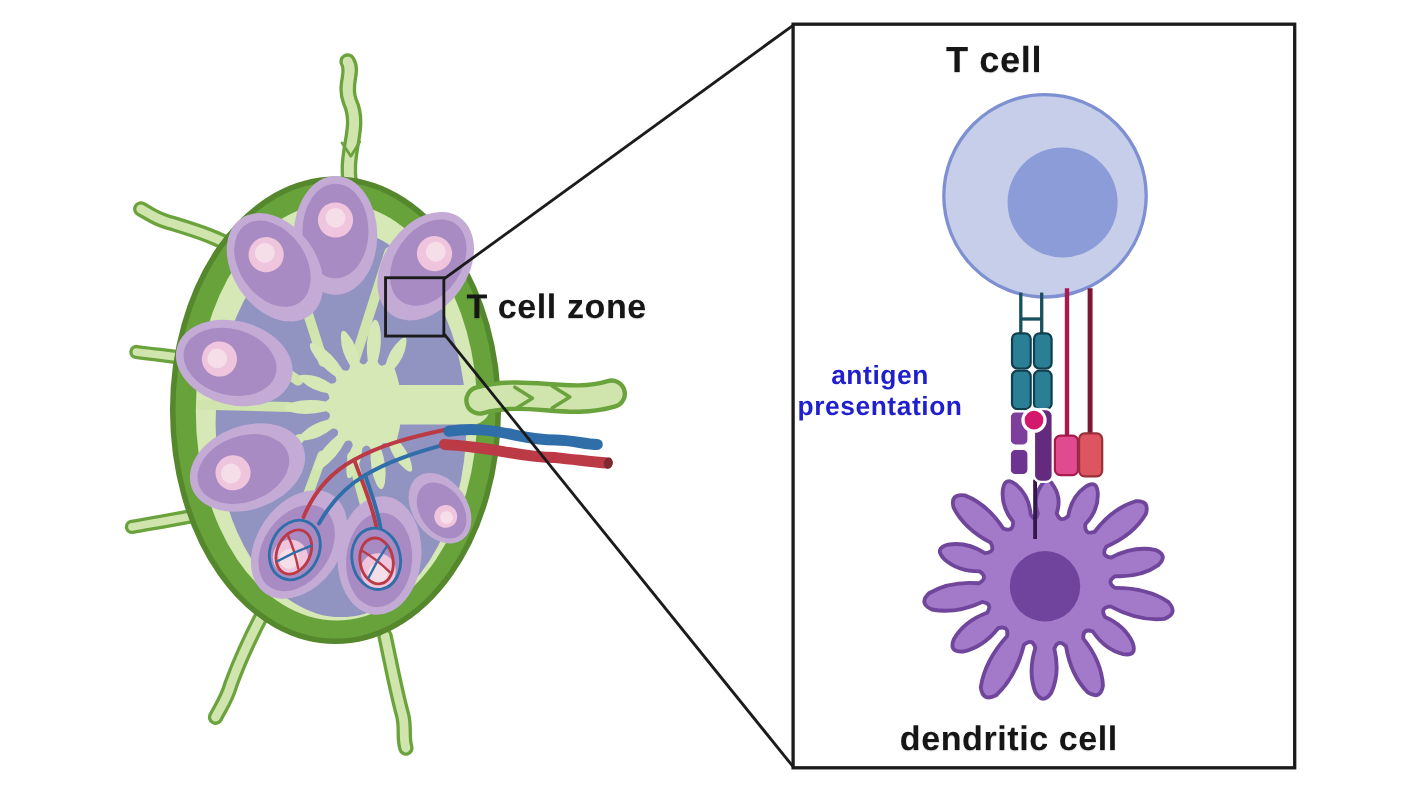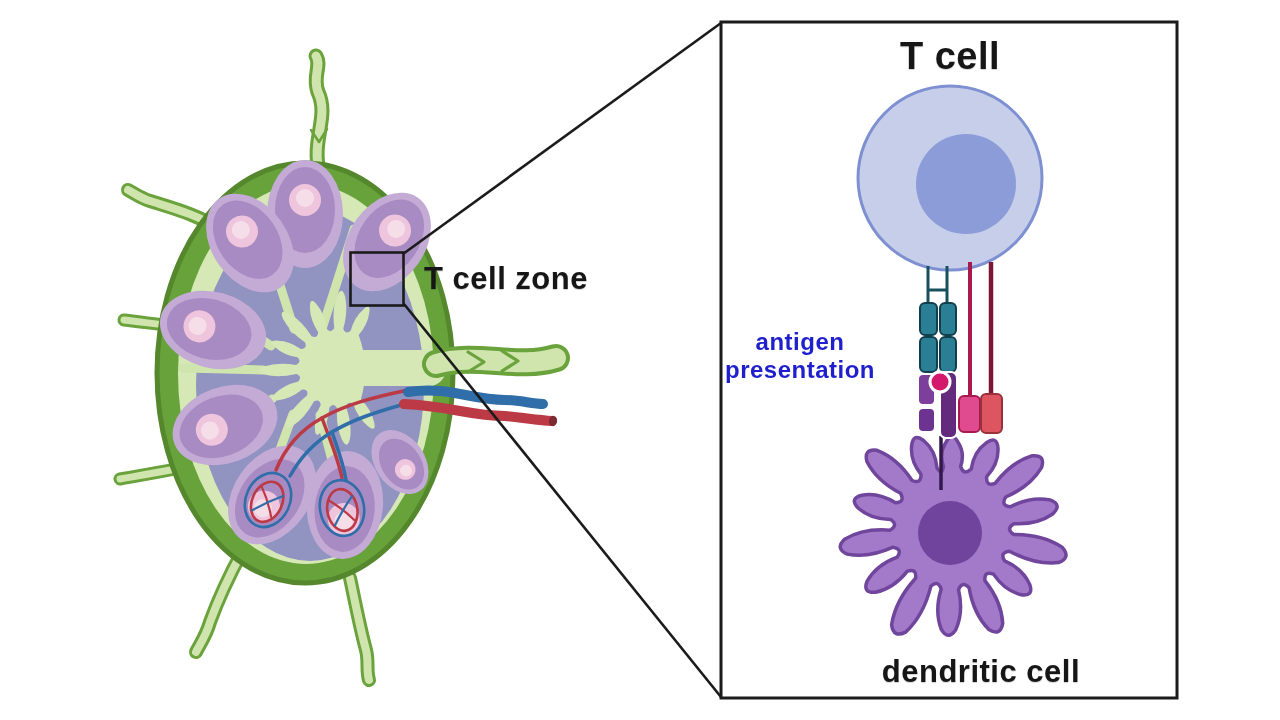--- a/index.html
+++ b/index.html
@@ -2,22 +2,22 @@
 <html><head>
 <meta charset="utf-8">
 <style>
   html,body{margin:0;padding:0;background:#ffffff;}
   #stage{position:relative;width:1280px;height:720px;background:#ffffff;overflow:hidden;
          font-family:"Liberation Sans","DejaVu Sans",sans-serif;}
   #art{position:absolute;left:0;top:0;}
   .lbl{position:absolute;font-weight:bold;color:#161616;letter-spacing:.5px;
        text-shadow:0 1px 1px rgba(0,0,0,.18);white-space:nowrap;}
   #tcellzone-label{left:424px;top:261px;font-size:31px;}
-  #tcell-label{left:860px;top:35px;width:180px;text-align:center;font-size:38px;}
-  #dendritic-label{left:818px;top:654px;width:262px;text-align:right;font-size:31px;}
+  #tcell-label{left:860px;top:35px;width:180px;text-align:left;font-size:33px;}
+  #dendritic-label{left:818px;top:654px;width:262px;text-align:left;font-size:31px;}
   #antigen-label{left:714px;top:328px;width:172px;text-align:center;font-size:24px;
                  line-height:28px;font-weight:bold;color:#1f1fce;text-shadow:none;}
 </style>
 </head>
 <body>
 
 <div id="stage">
 
 <svg id="art" width="1280" height="720" viewBox="0 0 1280 720">
 

